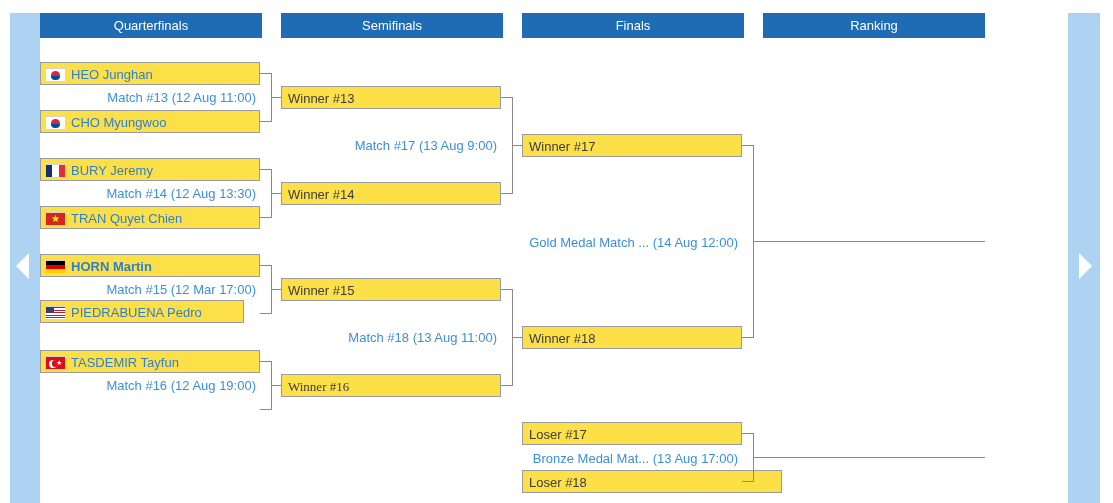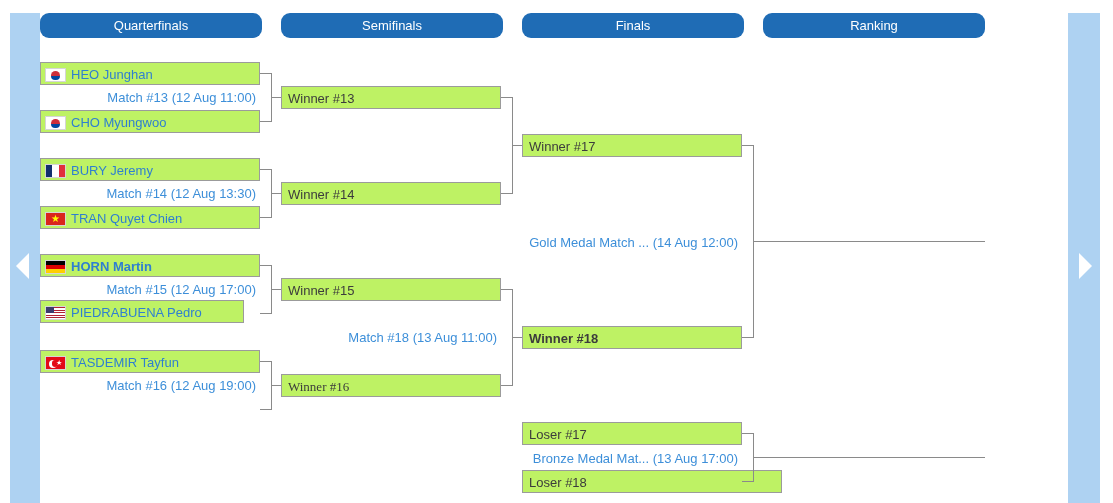--- a/index.html
+++ b/index.html
@@ -53,30 +53,29 @@
   .round-header {
     position: absolute;
     top: 13px;
     height: 25px;
     line-height: 25px;
     background: #1f6cb5;
     color: #ffffff;
     font-size: 13px;
     text-align: center;
     white-space: nowrap;
-    border-radius: 9px;
   }
 
   
   .slot {
     position: absolute;
     height: 23px;
     line-height: 22px;
     box-sizing: border-box;
-    background: #bef264;
+    background: #fde047;
     border: 1px solid #9b9b9b;
     font-size: 13px;
     color: #3b3b3b;
     padding-left: 6px;
     white-space: nowrap;
     overflow: hidden;
   }
   .slot.with-flag { padding-left: 4px; }
   .slot .pname {
     color: #2f7fd0;
@@ -236,21 +235,21 @@
 
   <div class="slot with-flag" style="left:40px; top:254px; width:220px;font-weight:bold;">
     <span class="flag fl-ger">
       <span class="flag-inner">
           <span class="s1"></span>
           <span class="s2"></span>
           <span class="s3"></span>
         </span>
     </span><span class="pname">HORN Martin</span>
   </div>
-  <div class="match-label" style="left:40px; top:281px; width:218px;">Match #15 (12 Aug 17:00)</div>
+  <div class="match-label" style="left:40px; top:281px; width:218px;">Match #15 (12 Mar 17:00)</div>
   <div class="slot with-flag" style="left:40px; top:300px; width:204px;">
     <span class="flag fl-usa">
       <span class="flag-inner">
         <span class="bg"></span>
         <span class="stripe" style="top:0.5px;"></span>
         <span class="stripe" style="top:3px;"></span>
         <span class="stripe" style="top:5.5px;"></span>
         <span class="stripe" style="top:8px;"></span>
         <span class="stripe" style="top:10.5px;"></span>
         <span class="canton"></span>
@@ -274,20 +273,21 @@
   </div>
   <div class="match-label" style="left:40px; top:377px; width:218px;">Match #16 (12 Aug 19:00)</div>
   <div class="conn conn-h" style="left:260px; top:361px; width:12px;"></div>
   <div class="conn conn-h" style="left:260px; top:409px; width:12px;"></div>
   <div class="conn conn-v" style="left:271px; top:361px; height:49px;"></div>
   <div class="conn conn-h" style="left:271px; top:385px; width:10px;"></div>
 
   <div class="slot" style="left:281px; top:86px; width:220px;">
     <span class="plain">Winner #13</span>
   </div>
+  <div class="match-label" style="left:281px; top:137px; width:218px;">Match #17 (13 Aug 9:00)</div>
   <div class="slot" style="left:281px; top:182px; width:220px;">
     <span class="plain">Winner #14</span>
   </div>
   <div class="conn conn-h" style="left:501px; top:97px;  width:12px;"></div>
   <div class="conn conn-h" style="left:501px; top:193px; width:12px;"></div>
   <div class="conn conn-v" style="left:512px; top:97px;  height:97px;"></div>
   <div class="conn conn-h" style="left:512px; top:145px; width:10px;"></div>
 
   <div class="slot" style="left:281px; top:278px; width:220px;">
     <span class="plain">Winner #15</span>
@@ -298,21 +298,21 @@
   </div>
   <div class="conn conn-h" style="left:501px; top:289px; width:12px;"></div>
   <div class="conn conn-h" style="left:501px; top:385px; width:12px;"></div>
   <div class="conn conn-v" style="left:512px; top:289px; height:97px;"></div>
   <div class="conn conn-h" style="left:512px; top:337px; width:10px;"></div>
 
   <div class="slot" style="left:522px; top:134px; width:220px;">
     <span class="plain">Winner #17</span>
   </div>
   <div class="match-label" style="left:512px; top:234px; width:228px;">Gold Medal Match ... (14 Aug 12:00)</div>
-  <div class="slot" style="left:522px; top:326px; width:220px;font-weight:bold;">
+  <div class="slot" style="left:522px; top:326px; width:220px;">
     <span class="plain">Winner #18</span>
   </div>
   <div class="conn conn-h" style="left:742px; top:145px; width:12px;"></div>
   <div class="conn conn-h" style="left:742px; top:337px; width:12px;"></div>
   <div class="conn conn-v" style="left:753px; top:145px; height:193px;"></div>
   <div class="conn conn-h" style="left:753px; top:241px; width:232px;"></div>
 
   <div class="slot" style="left:522px; top:422px; width:220px;">
     <span class="plain">Loser #17</span>
   </div>

